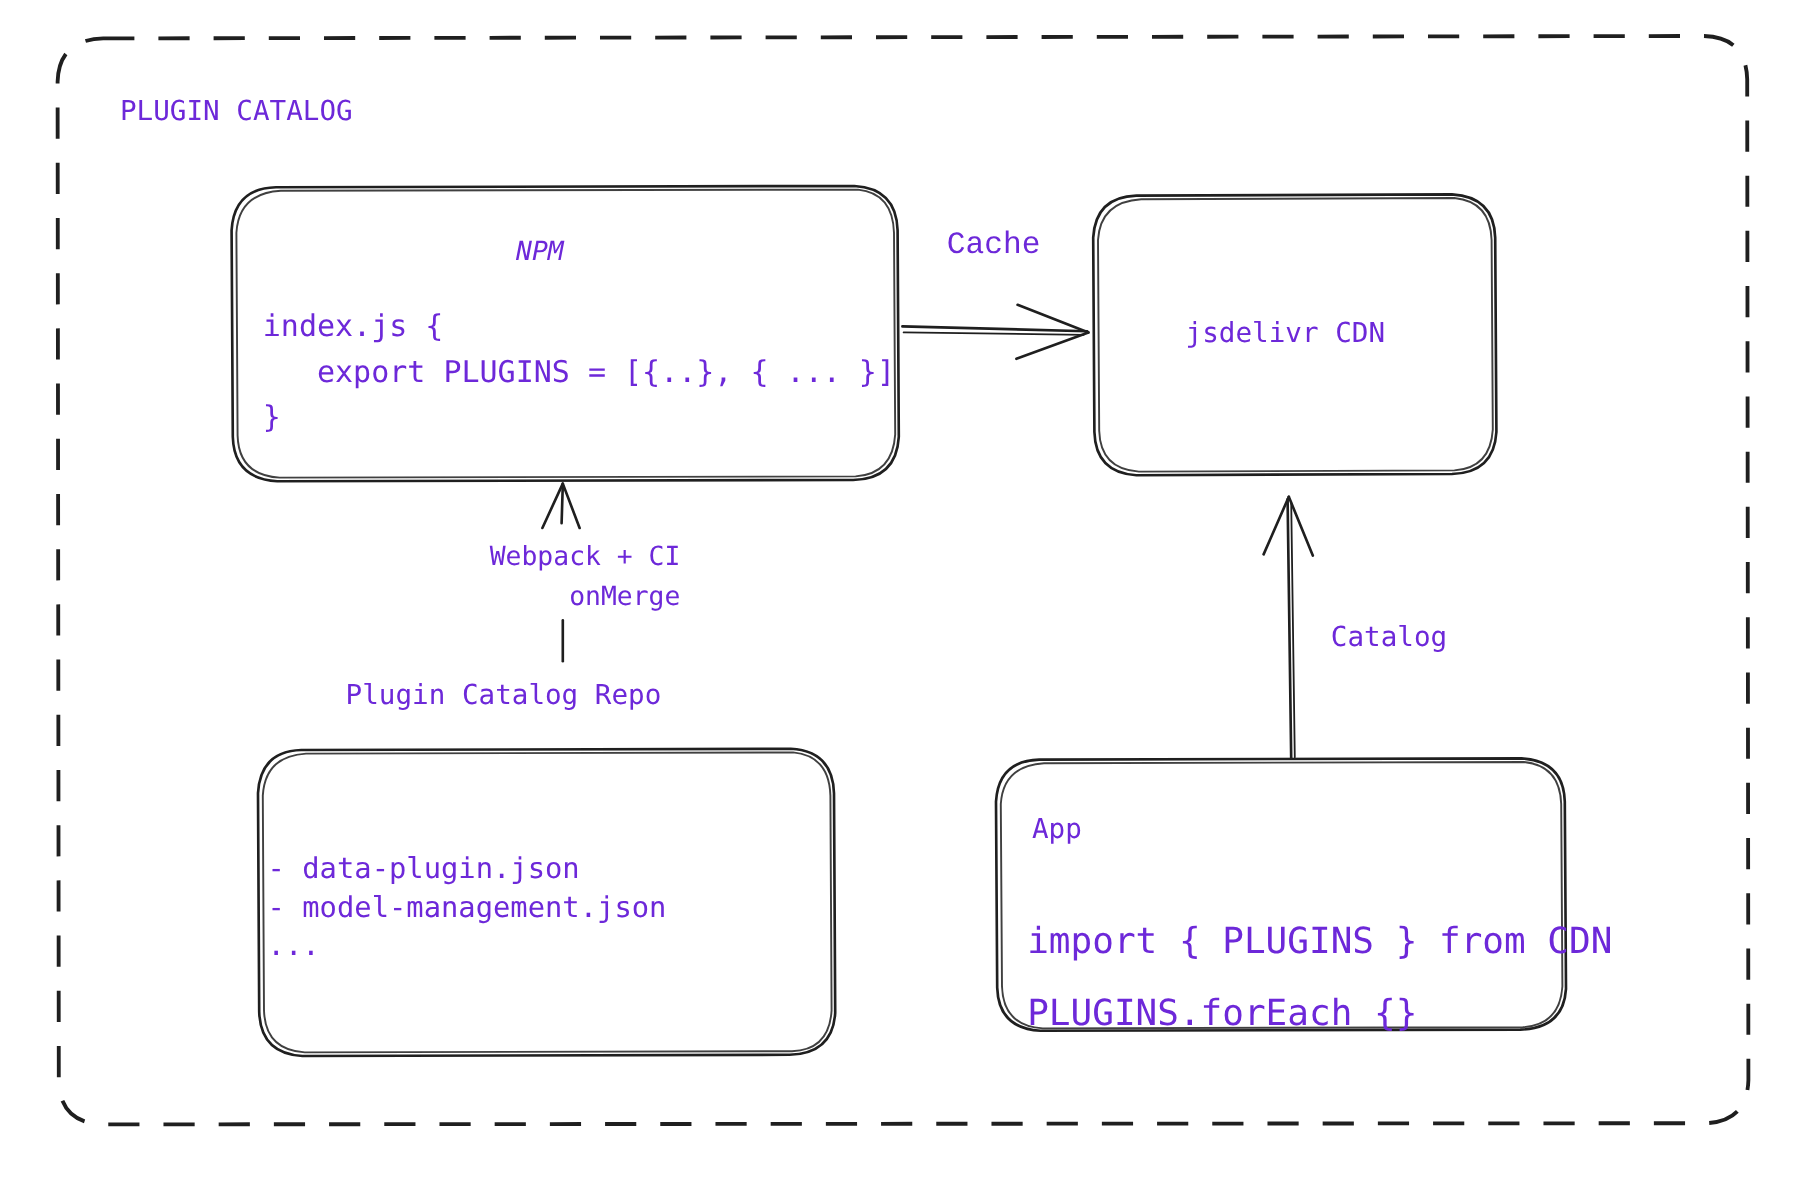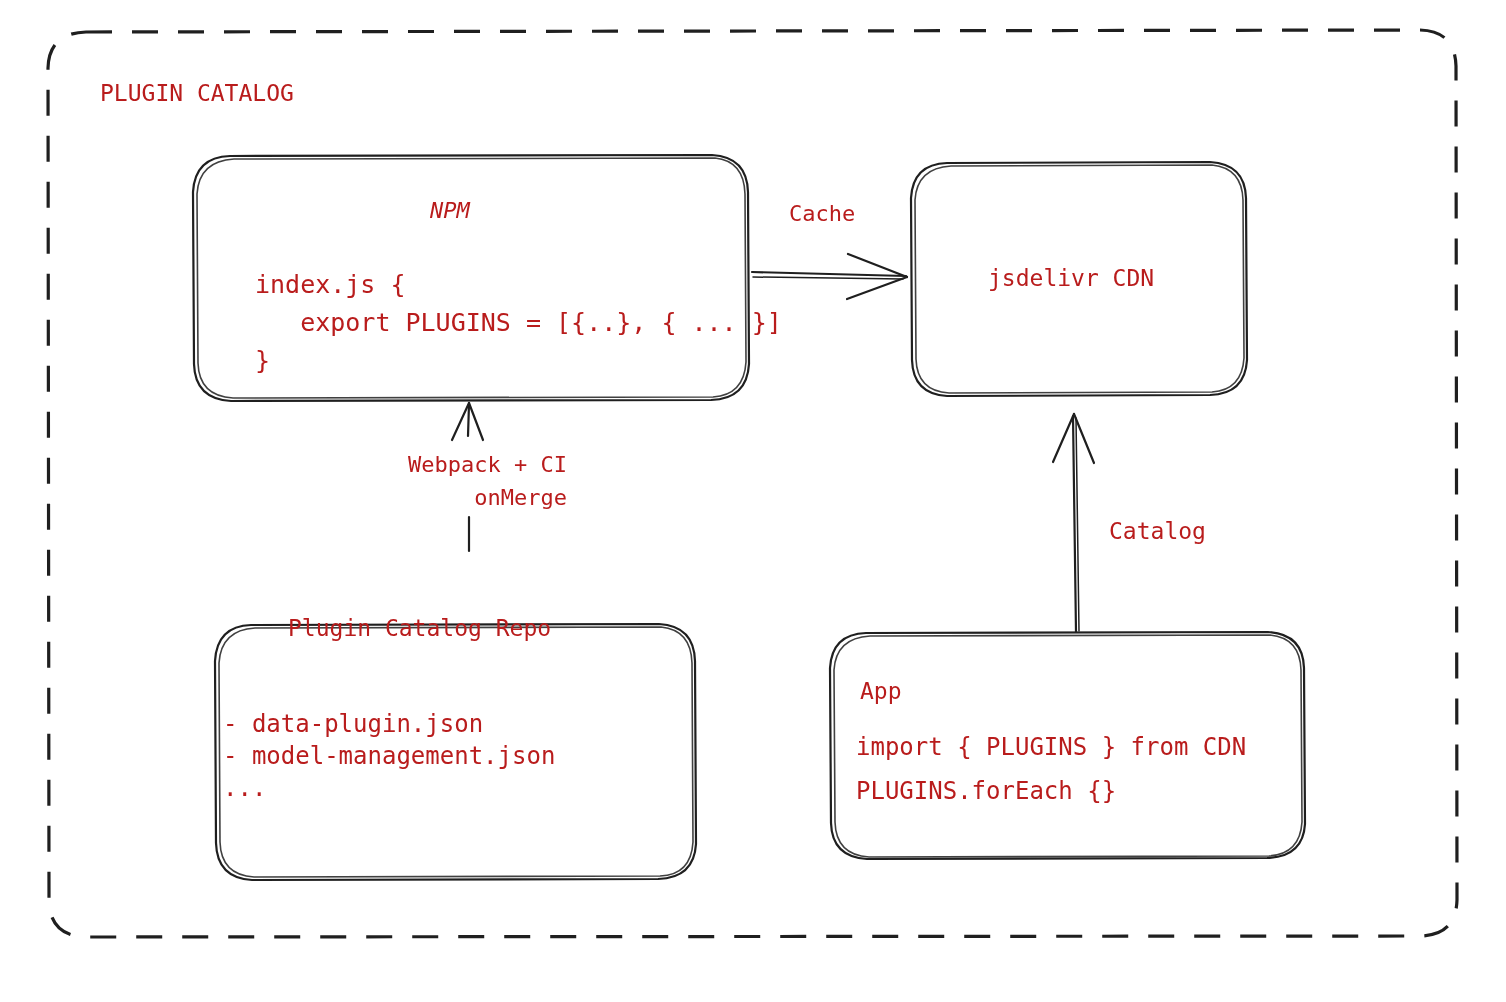--- a/index.html
+++ b/index.html
@@ -42,87 +42,86 @@
   }
   .arrow-line {
     stroke-width: 2.2;
   }
   .arrow-line-thin {
     stroke-width: 1.5;
   }
   .txt {
     position: absolute;
     white-space: pre;
-    color: #b91c1c;
+    color: #6d28d9;
     font-family: "DejaVu Sans Mono", "Liberation Mono", monospace;
     letter-spacing: 0px;
   }
   .t-frame-title {
     font-size: 23px;
     left: 100px;
     top: 80px;
   }
   .t-npm-title {
     font-size: 22px;
     left: 430px;
     top: 198px;
     font-style: italic;
   }
   .t-npm-code {
     font-size: 25px;
     left: 219px;
-    top: 266px;
+    top: 253px;
     line-height: 38px;
-    margin-left: 36px;
   }
   .t-cdn-title {
     font-size: 23px;
     left: 988px;
     top: 265px;
   }
   .t-cache {
-    font-size: 22px;
+    font-size: 26px;
     left: 789px;
-    top: 201px;
+    top: 189px;
+    font-family: Liberation Mono, monospace;
   }
   .t-webpack {
     font-size: 22px;
     left: 375px;
     top: 448px;
     line-height: 33px;
     text-align: right;
     width: 192px;
   }
   .t-repo-label {
     font-size: 23px;
     left: 288px;
     top: 567px;
-    margin-top: 48px;
   }
   .t-repo-body {
     font-size: 24px;
     left: 223px;
     top: 708px;
     line-height: 32px;
   }
   .t-import {
     font-size: 23px;
     left: 1109px;
     top: 518px;
   }
   .t-app-title {
     font-size: 23px;
     left: 860px;
     top: 678px;
   }
   .t-app-body {
-    font-size: 24px;
+    font-size: 30px;
     left: 856px;
-    top: 725px;
-    line-height: 44px;
+    top: 755px;
+    line-height: 60px;
   }
 </style>
 </head>
 <body>
 
 <svg id="canvas" viewBox="0 0 1506 1002">
 
   <g>
     <path class="sketch-stroke dashed-frame" d="M 86,32 L 1420,30 Q 1455,31 1456,66 L 1457,900 Q 1456,935 1421,936 L 86,937 Q 50,936 49,901 L 48,68 Q 49,33 86,32 Z"></path>
   </g>

